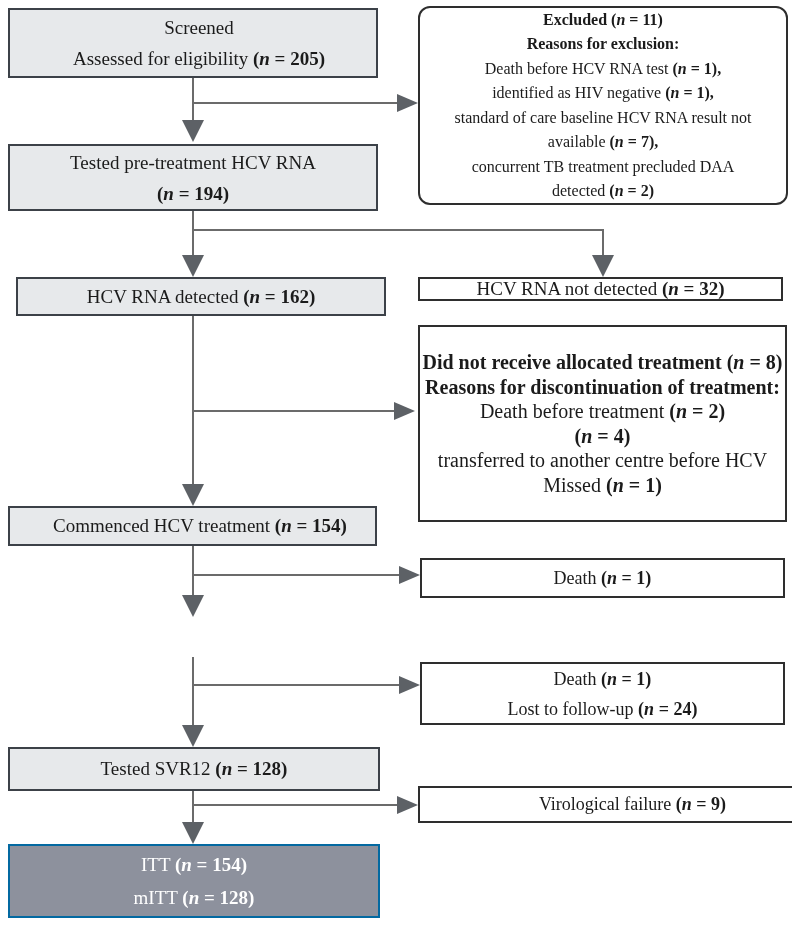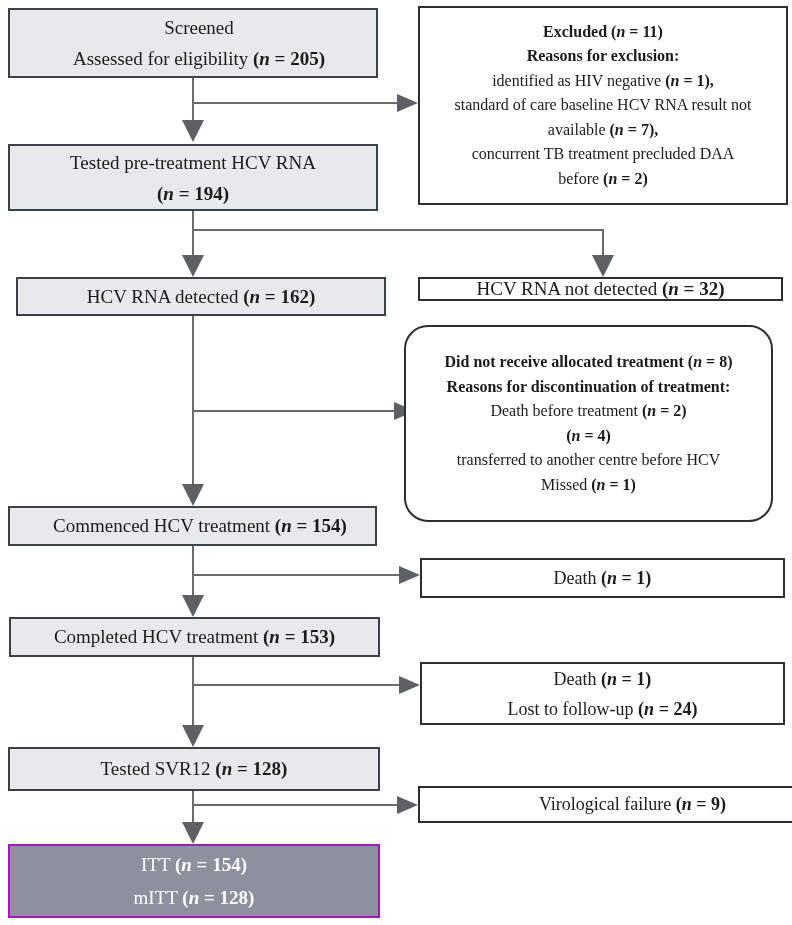--- a/index.html
+++ b/index.html
@@ -9,38 +9,38 @@
     overflow:hidden;
   }
   .box{
     position:absolute;box-sizing:border-box;
     display:flex;flex-direction:column;justify-content:center;align-items:center;
     text-align:center;
   }
   .box .ln{width:100%;}
   .gray{background:#e7e9eb;border:2px solid #3c4148;}
   .white{background:#ffffff;border:2px solid #2e2e2e;}
-  .dark{background:#8d919d;border:2px solid #a21caf;color:#ffffff;}
+  .dark{background:#8d919d;border:2px solid #0369a1;color:#ffffff;}
   .seg-r{font-weight:normal;font-style:normal;}
   .seg-b{font-weight:bold;font-style:normal;}
   .seg-bi{font-weight:bold;font-style:italic;}
 
   
   .b-screened      {left:8px;  top:8px;   width:370px;height:70px; font-size:19px;line-height:31px;padding-left:12px;}
   .b-tested-pre    {left:8px;  top:144px; width:370px;height:67px; font-size:19px;line-height:31px;}
   .b-hcv-detected  {left:8px;  top:277px; width:370px;height:39px; font-size:19px;margin-left:8px;}
   .b-commenced     {left:8px;  top:506px; width:369px;height:40px; font-size:19px;padding-left:15px;}
   .b-completed     {left:9px;  top:617px; width:371px;height:40px; font-size:19px;}
   .b-tested-svr12  {left:8px;  top:747px; width:372px;height:44px; font-size:19px;align-items:flex-end;}
   .b-itt           {left:8px;  top:844px; width:372px;height:74px; font-size:19px;line-height:33px;}
 
   
-  .b-excluded        {left:418px;top:6px;  width:370px;height:199px;font-size:16px;line-height:24.5px;}
+  .b-excluded        {left:418px;top:6px;  width:370px;height:199px;font-size:16px;line-height:24.5px;border-radius:12px;}
   .b-hcv-not-detected{left:418px;top:277px;width:365px;height:24px; font-size:19px;}
-  .b-did-not-receive {left:404px;top:325px;width:369px;height:197px;font-size:16px;line-height:24.5px;border-radius:24px;}
+  .b-did-not-receive {left:418px;top:325px;width:369px;height:197px;font-size:20px;line-height:24.5px;}
   .b-death1          {left:420px;top:558px;width:365px;height:40px; font-size:18px;}
   .b-death-ltfu      {left:420px;top:662px;width:365px;height:63px; font-size:18px;line-height:30px;}
   .b-viro            {left:418px;top:786px;width:429px;height:37px; font-size:18px;align-items:center;}
 
   
   .vline{position:absolute;width:2px;background:#6b6b6b;}
   .hline{position:absolute;height:2px;background:#6b6b6b;}
   .arr-down{
     position:absolute;width:0;height:0;
     border-left:11px solid transparent;border-right:11px solid transparent;
@@ -105,41 +105,39 @@
   </div>
 
   <div class="box gray b-hcv-detected">
     <div class="ln"><span class="seg-r">HCV RNA detected </span><span class="seg-b">(</span><span class="seg-bi">n</span><span class="seg-b"> = 162)</span></div>
   </div>
 
   <div class="box gray b-commenced">
     <div class="ln"><span class="seg-r">Commenced HCV treatment </span><span class="seg-b">(</span><span class="seg-bi">n</span><span class="seg-b"> = 154)</span></div>
   </div>
 
-  <div class="box gray b-completed">
-    <div class="ln"><span class="seg-r">Completed HCV treatment </span><span class="seg-b">(</span><span class="seg-bi">n</span><span class="seg-b"> = 153)</span></div>
-  </div>
 
   <div class="box gray b-tested-svr12">
     <div class="ln"><span class="seg-r">Tested SVR12 </span><span class="seg-b">(</span><span class="seg-bi">n</span><span class="seg-b"> = 128)</span></div>
   </div>
 
   <div class="box dark b-itt">
     <div class="ln"><span class="seg-r">ITT </span><span class="seg-b">(</span><span class="seg-bi">n</span><span class="seg-b"> = 154)</span></div>
     <div class="ln"><span class="seg-r">mITT </span><span class="seg-b">(</span><span class="seg-bi">n</span><span class="seg-b"> = 128)</span></div>
   </div>
 
   <div class="box white b-excluded">
     <div class="ln"><span class="seg-b">Excluded (</span><span class="seg-bi">n</span><span class="seg-b"> = 11)</span></div>
     <div class="ln"><span class="seg-b">Reasons for exclusion:</span></div>
+    <div class="ln"><span class="seg-r">Death before HCV RNA test </span><span class="seg-b">(</span><span class="seg-bi">n</span><span class="seg-b"> = 1),</span></div>
     <div class="ln"><span class="seg-r">identified as HIV negative </span><span class="seg-b">(</span><span class="seg-bi">n</span><span class="seg-b"> = 1),</span></div>
     <div class="ln"><span class="seg-r">standard of care baseline HCV RNA result not</span></div>
     <div class="ln"><span class="seg-r">available </span><span class="seg-b">(</span><span class="seg-bi">n</span><span class="seg-b"> = 7),</span></div>
     <div class="ln"><span class="seg-r">concurrent TB treatment precluded DAA</span></div>
-    <div class="ln"><span class="seg-r">before </span><span class="seg-b">(</span><span class="seg-bi">n</span><span class="seg-b"> = 2)</span></div>
+    <div class="ln"><span class="seg-r">detected </span><span class="seg-b">(</span><span class="seg-bi">n</span><span class="seg-b"> = 2)</span></div>
   </div>
 
   <div class="box white b-hcv-not-detected">
     <div class="ln"><span class="seg-r">HCV RNA not detected </span><span class="seg-b">(</span><span class="seg-bi">n</span><span class="seg-b"> = 32)</span></div>
   </div>
 
   <div class="box white b-did-not-receive">
     <div class="ln"><span class="seg-b">Did not receive allocated treatment (</span><span class="seg-bi">n</span><span class="seg-b"> = 8)</span></div>
     <div class="ln"><span class="seg-b">Reasons for discontinuation of treatment:</span></div>
     <div class="ln"><span class="seg-r">Death before treatment </span><span class="seg-b">(</span><span class="seg-bi">n</span><span class="seg-b"> = 2)</span></div>

